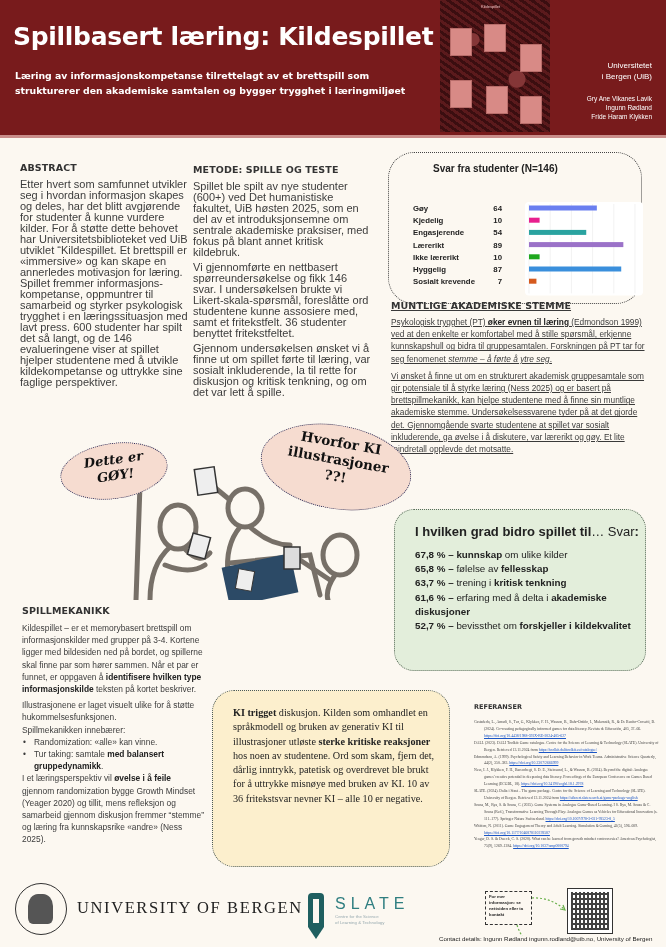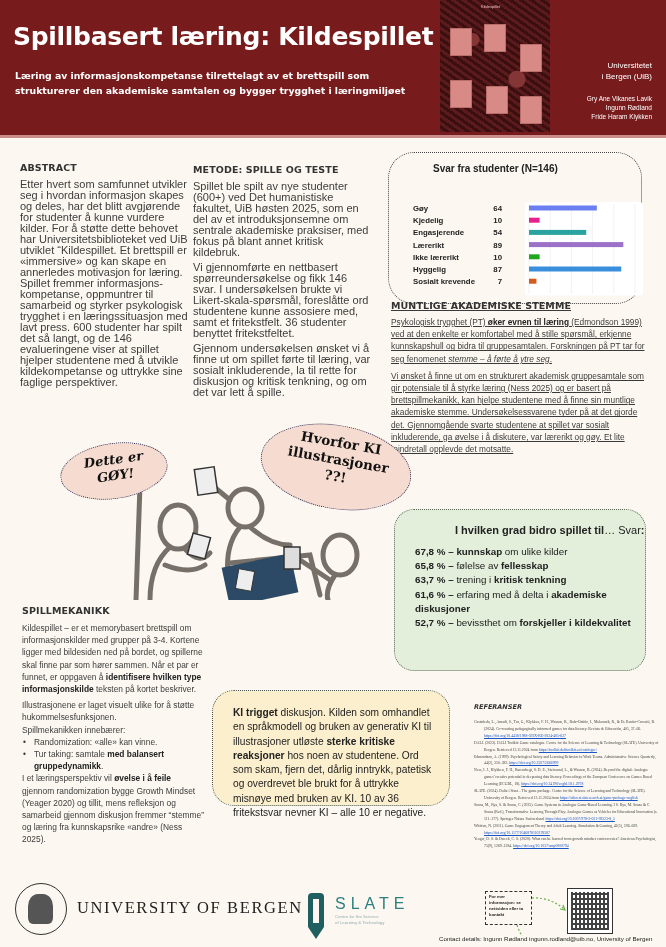--- a/index.html
+++ b/index.html
@@ -33,39 +33,39 @@
 
   .chart-box { position: absolute; left: 388px; top: 152px; width: 254px; height: 152px; border: 1.5px dotted #444; border-radius: 26px; background: #fcf8f1; }
   .chart-title { position: absolute; left: 44px; top: 10px; font-size: 10px; font-weight: bold; color: #222; }
   .chart-svg { position: absolute; left: 0; top: 0; }
 
   .muntlige { position: absolute; left: 391px; top: 300px; width: 255px; text-decoration: underline; }
   .muntlige h2 { margin-bottom: 5px; }
   .muntlige .para { font-size: 8.3px; line-height: 12.2px; margin-bottom: 5px; }
 
   .grad-box { position: absolute; left: 394px; top: 509px; width: 252px; height: 162px; border: 1.5px dotted #5a6b5a; border-radius: 20px; background: #e3eedb; padding: 14px 0 0 20px; }
-  .grad-title { font-size: 11px; color: #222; margin-bottom: 9px; margin-left: 40px; }
+  .grad-title { font-size: 13px; color: #222; margin-bottom: 9px; }
   .grad-title b { font-weight: bold; }
   .grad-item { font-size: 9.8px; line-height: 14.2px; color: #222; }
 
   .illus { position: absolute; left: 50px; top: 395px; width: 340px; height: 205px; }
   .bubble { position: absolute; background: #f6dcd0; border: 1.5px dotted #30335e; border-radius: 50%; }
   .bubble-text { position: absolute; font-family: "DejaVu Serif", serif; font-weight: bold; color: #111; text-align: center; }
 
   .spillmek { position: absolute; left: 22px; top: 605px; width: 183px; }
   .spillmek h2 { margin-bottom: 6px; }
   .spillmek .para { font-size: 8.4px; line-height: 12.2px; margin-bottom: 4px; }
   .spillmek ul { list-style: none; }
   .spillmek li { position: relative; padding-left: 12px; }
   .spillmek li::before { content: "•"; position: absolute; left: 1px; }
 
-  .ki-box { position: absolute; left: 212px; top: 690px; width: 238px; height: 116px; background: #fcefcd; border: 1.5px dotted #4a5a5a; border-radius: 22px; padding: 15px 12px 0 20px; font-size: 10.2px; line-height: 14.3px; color: #222; }
+  .ki-box { position: absolute; left: 212px; top: 690px; width: 238px; height: 177px; background: #fcefcd; border: 1.5px dotted #4a5a5a; border-radius: 22px; padding: 15px 12px 0 20px; font-size: 10.2px; line-height: 14.3px; color: #222; font-family: Liberation Serif, serif; }
 
   .refs { position: absolute; left: 474px; top: 703px; width: 185px; }
-  .refs h3 { font-family: "DejaVu Sans", sans-serif; font-size: 6.5px; font-weight: bold; color: #333; margin-bottom: 8px; font-style: italic; }
+  .refs h3 { font-family: "DejaVu Sans", sans-serif; font-size: 6.5px; font-weight: bold; color: #333; margin-bottom: 8px; }
   .ref { font-family: "Liberation Serif", serif; font-size: 3.8px; line-height: 6.9px; color: #444; padding-left: 10px; text-indent: -10px; }
   .ref a { color: #1a55c5; text-decoration: underline; }
 
   .more-info { position: absolute; left: 485px; top: 891px; width: 47px; height: 34px; border: 1px dashed #333; padding: 2px 3px; font-size: 4.3px; line-height: 6px; color: #222; font-weight: bold; }
   .qr { position: absolute; left: 567px; top: 888px; width: 46px; height: 46px; border: 1.5px solid #333; background: #fff; padding: 3px; }
   .qr-inner { width: 100%; height: 100%; background:
      repeating-linear-gradient(90deg, #222 0 2px, transparent 2px 4px),
      repeating-linear-gradient(0deg, #222 0 2px, #fff 2px 5px); opacity: .85; }
   .contact { position: absolute; left: 439px; top: 935px; font-size: 6.2px; color: #222; white-space: nowrap; }
 

